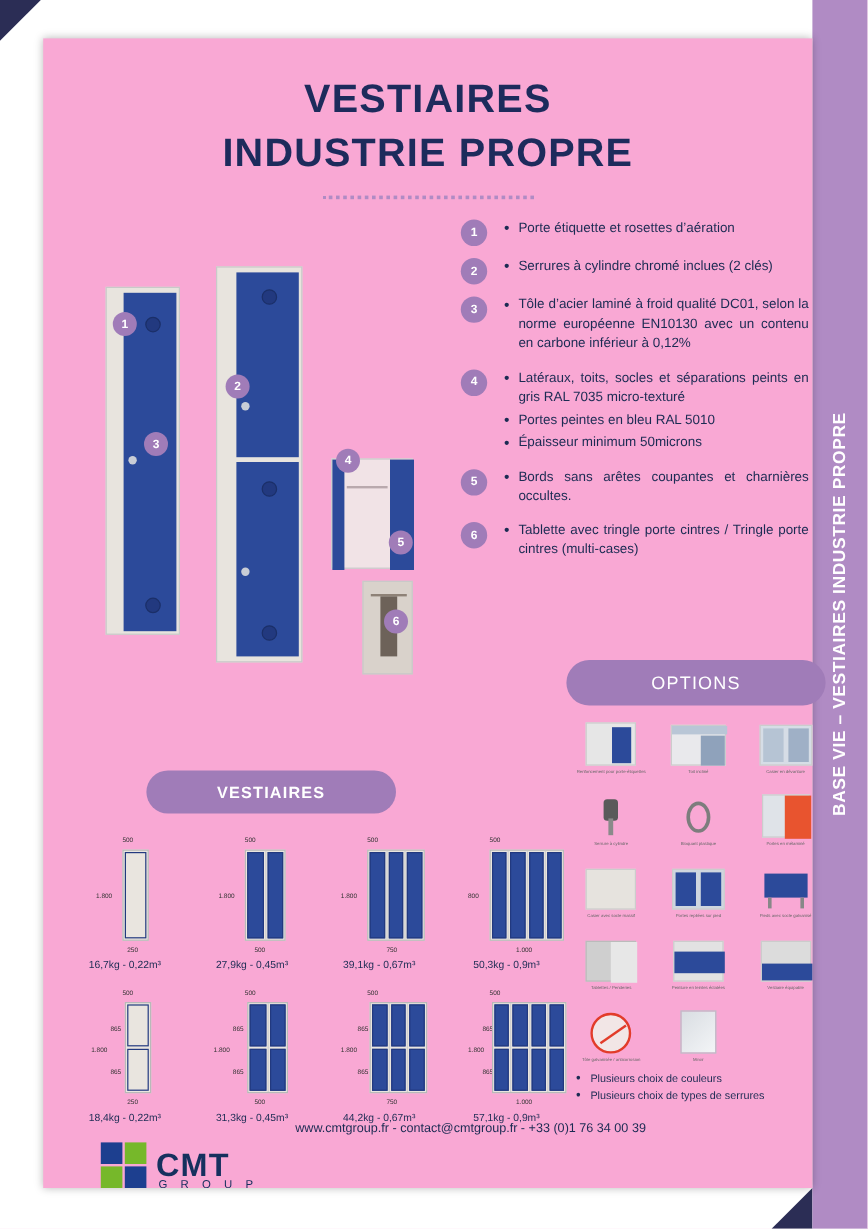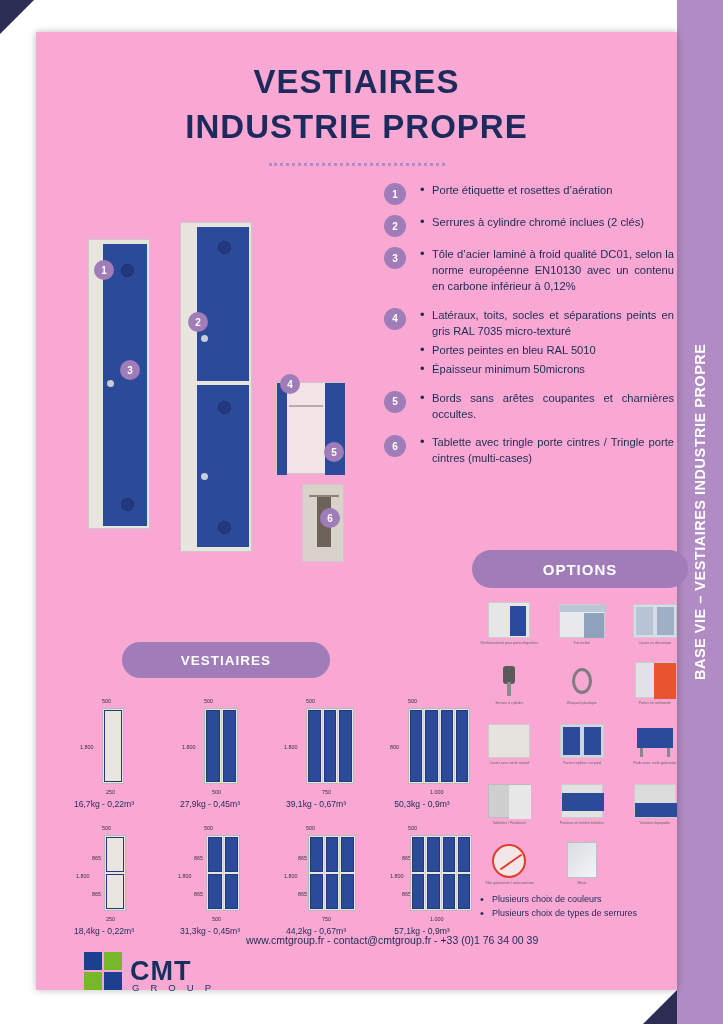--- a/index.html
+++ b/index.html
@@ -145,21 +145,21 @@
 
   
   .options-pill {
     position: absolute;
     left: 436px; top: 518px;
     width: 216px; height: 38px;
     background: #a07cb8;
     border-radius: 19px;
     color: #fff;
     font-size: 15px;
-    font-weight: bold;
+    font-weight: normal;
     letter-spacing: 1px;
     display: flex; align-items: center; justify-content: center;
   }
   .options-grid {
     position: absolute;
     left: 440px; top: 566px;
     width: 212px;
     display: grid;
     grid-template-columns: repeat(3, 1fr);
     gap: 8px 6px;

